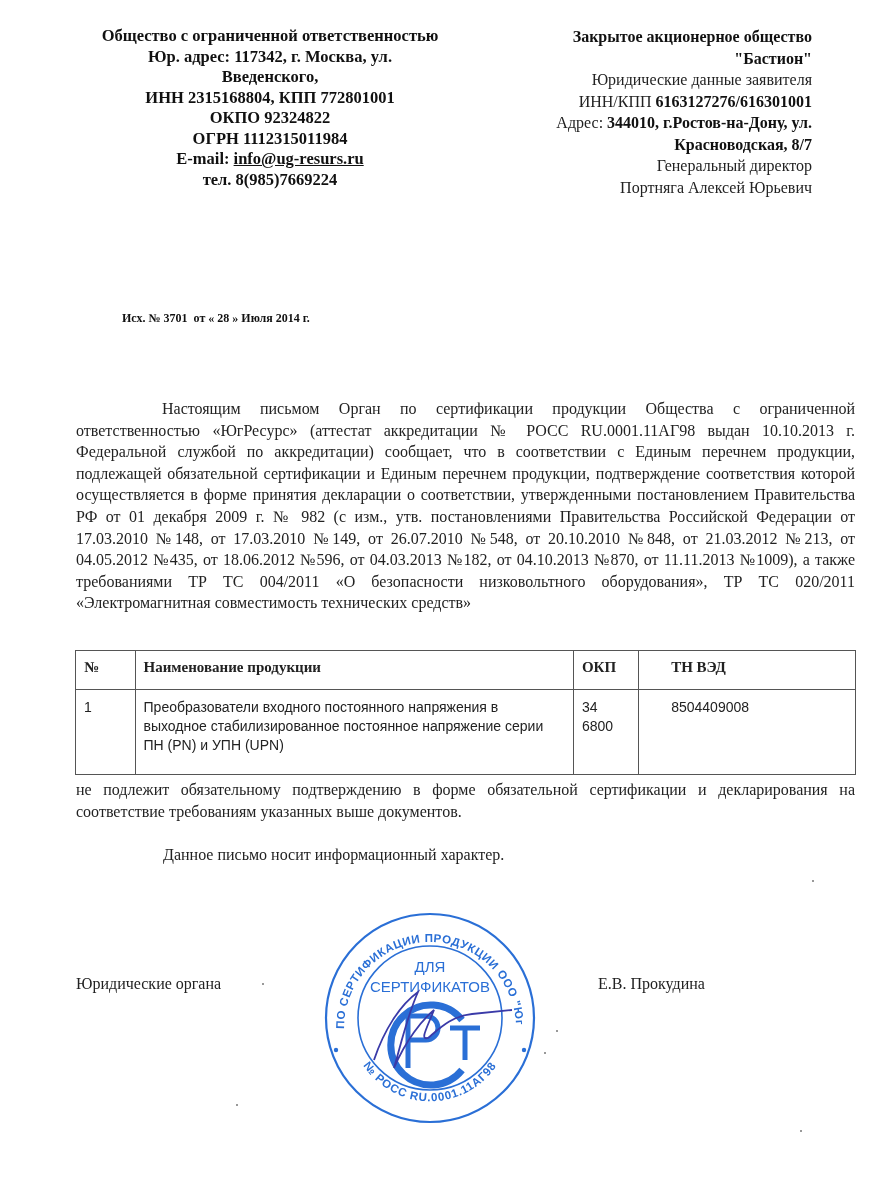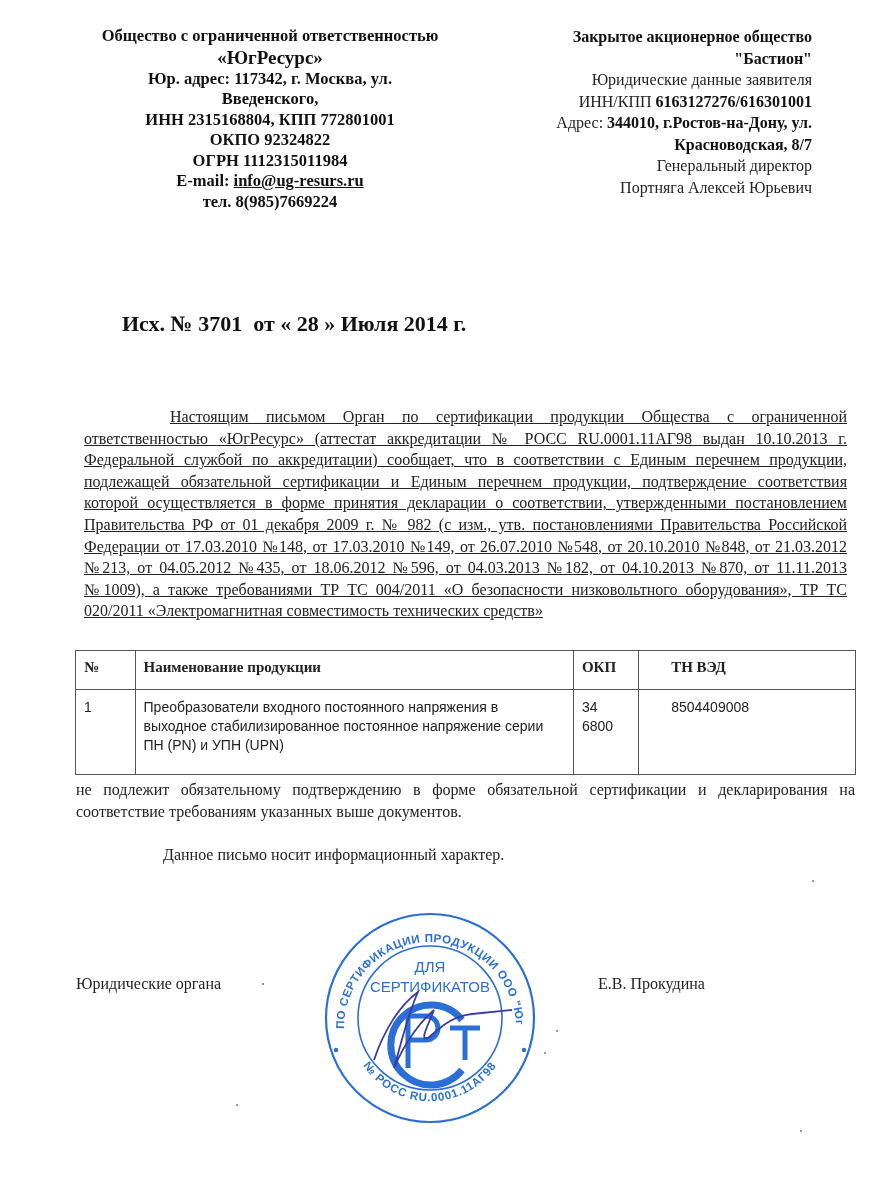--- a/index.html
+++ b/index.html
@@ -12,26 +12,26 @@
     left: 60px; top: 26px; width: 420px; text-align: center; font-weight: bold;
     font-size: 16.5px; line-height: 20.5px; color: #111;
   }
   .left-head .org-name { font-size: 19px; line-height: 22px; }
   .left-head a { color: #111; text-decoration: underline; }
   .right-head {
     right: 68px; top: 26px; width: 360px; text-align: right; font-size: 16px; line-height: 21.5px; color: #222;
   }
   .right-head b { color: #111; }
   .outgoing {
-    left: 122px; top: 311px; font-weight: bold; font-size: 22px; color: #111; white-space: pre;
+    left: 122px; top: 311px; font-weight: bold; font-size: 12px; color: #111; white-space: pre;
   }
   .body-text {
     left: 76px; top: 398px; width: 779px; font-size: 16px; line-height: 21.6px; text-align: justify; color: #222;
   }
-  .body-text p { margin: 8px; text-decoration: underline; }
+  .body-text p { margin: 0; }
   .indent { text-indent: 86px; }
   table.products {
     position: absolute; left: 75px; top: 650px; width: 781px; border-collapse: collapse;
     font-family: "Liberation Sans", "DejaVu Sans", sans-serif; font-size: 14px; color: #222;
   }
   table.products td, table.products th {
     border: 1px solid #555; vertical-align: top; text-align: left; padding: 8px 8px 6px 8px;
   }
   table.products th { font-family: "Liberation Serif", serif; font-weight: bold; font-size: 15px; height: 24px; }
   table.products td { height: 70px; line-height: 19px; }
@@ -48,21 +48,20 @@
   .sig-role { left: 76px; top: 975px; font-size: 16px; color: #222; }
   .sig-name { left: 598px; top: 975px; font-size: 16px; color: #222; }
   .stamp { left: 322px; top: 910px; width: 216px; height: 216px; }
   .dot { position: absolute; width: 2px; height: 2px; background: #777; border-radius: 1px; }
 </style>
 </head>
 <body>
 
 <div class="abs left-head">
   <div>Общество с ограниченной ответственностью</div>
-  <div class="org-name">«ЮгРесурс»</div>
   <div>Юр. адрес: 117342, г. Москва, ул.</div>
   <div>Введенского,</div>
   <div>ИНН 2315168804, КПП 772801001</div>
   <div>ОКПО 92324822</div>
   <div>ОГРН 1112315011984</div>
   <div><span>E-mail: </span><a>info@ug-resurs.ru</a></div>
   <div>тел. 8(985)7669224</div>
 </div>
 
 <div class="abs right-head">

